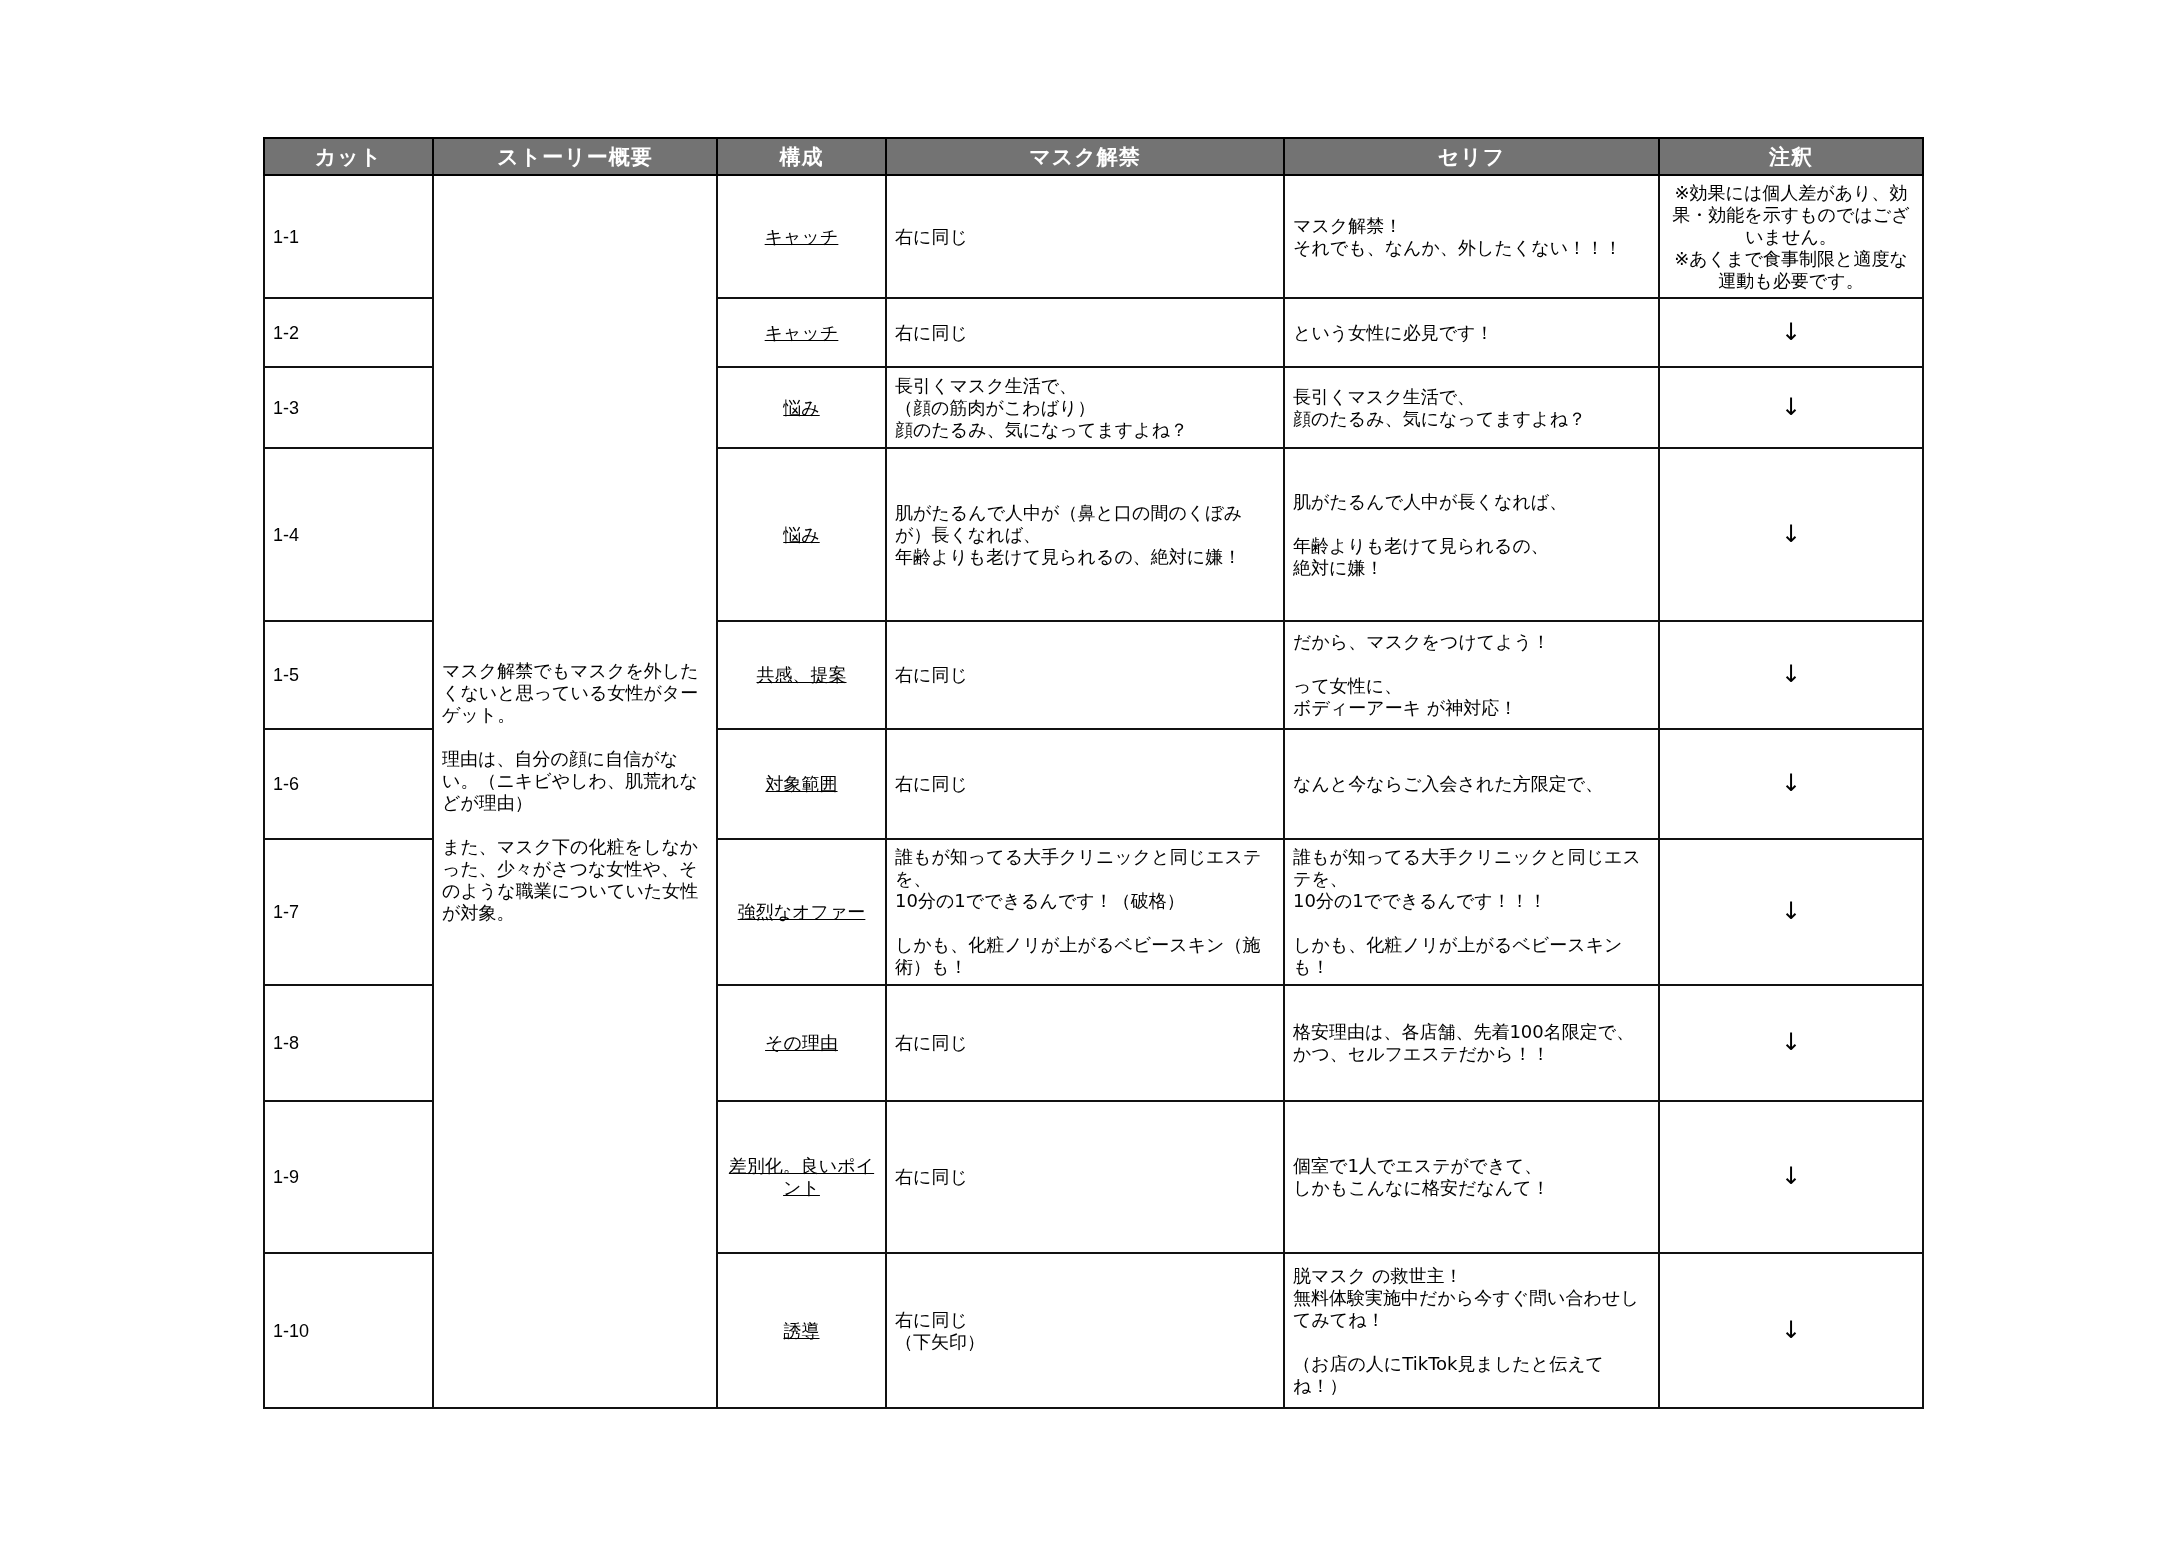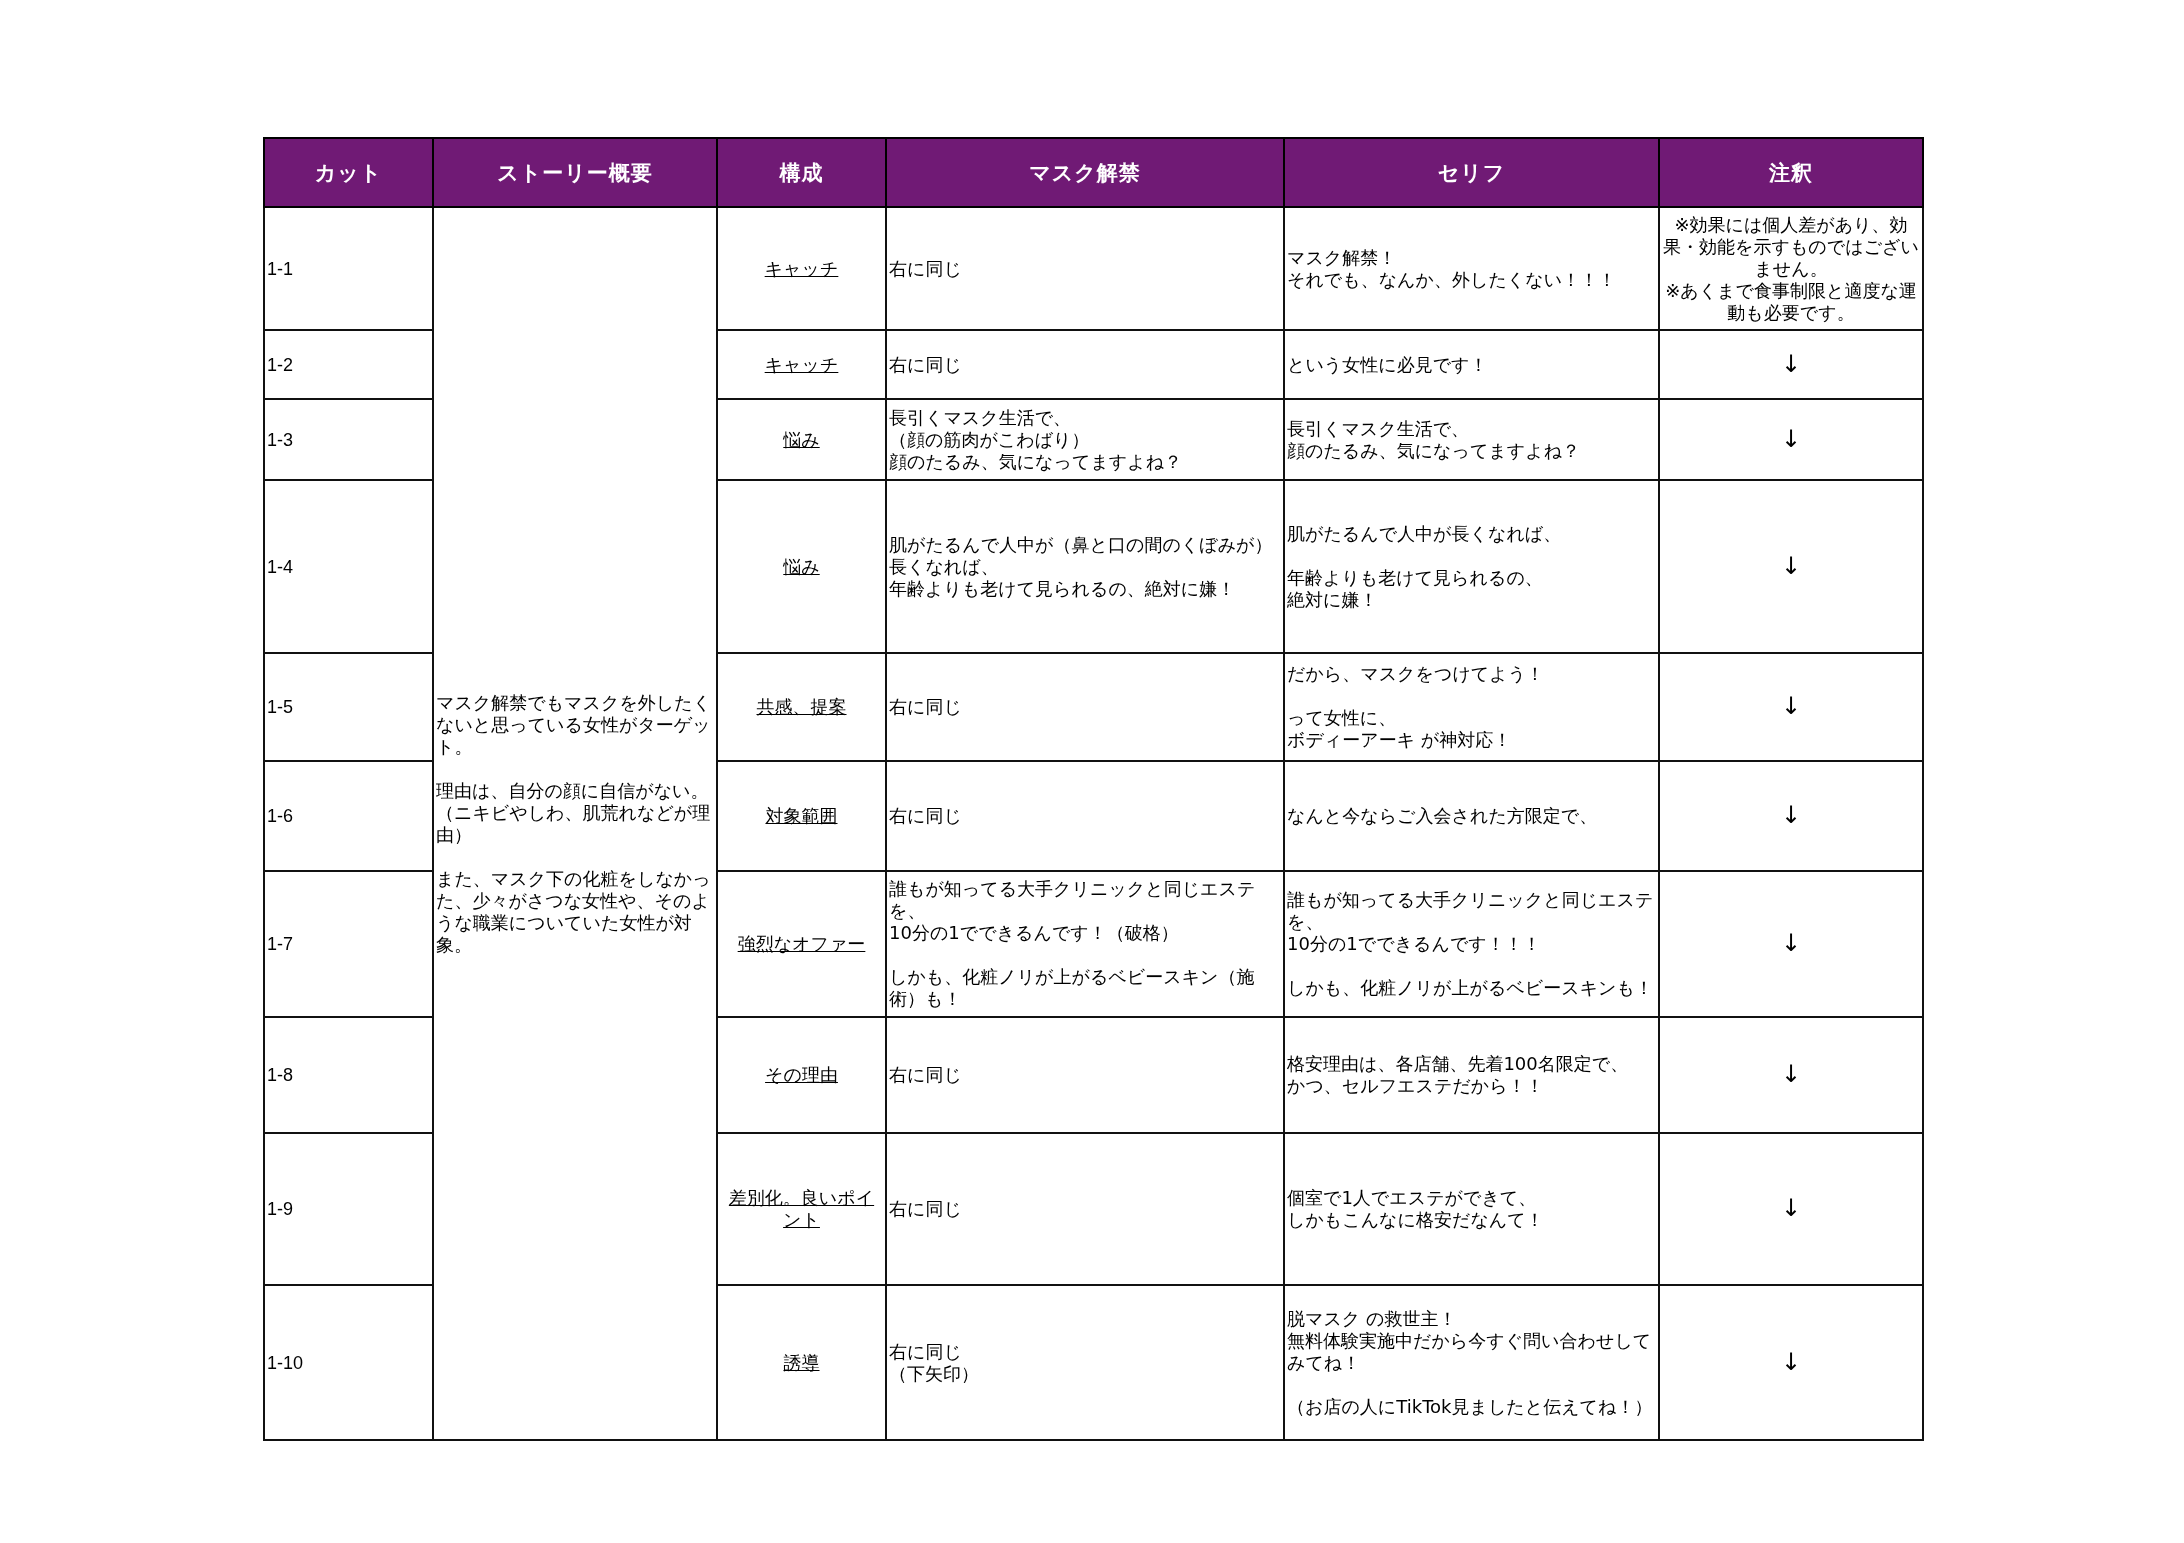--- a/index.html
+++ b/index.html
@@ -4,26 +4,26 @@
 <style>
   html, body { margin: 0; padding: 0; background: #ffffff; }
   body { width: 2184px; height: 1543px; position: relative; overflow: hidden;
          font-family: "DejaVu Sans", "Liberation Sans", sans-serif; color: #000; }
   .page { position: absolute; left: 0; top: 0; width: 2184px; height: 1543px; background: #fff; }
   table.storyboard {
     position: absolute; left: 263px; top: 137px; width: 1659px;
     border-collapse: collapse; table-layout: fixed;
   }
   table.storyboard th {
-    background: #701a75; color: #fff; font-weight: bold; font-size: 21px;
-    height: 35px; padding: 16px; text-align: center; border: 2px solid #000;
+    background: #737373; color: #fff; font-weight: bold; font-size: 21px;
+    height: 35px; padding: 0; text-align: center; border: 2px solid #000;
     letter-spacing: 1px;
   }
   table.storyboard td {
-    border: 2.5px solid #111; font-size: 18px; line-height: 22px; padding: 2px 2px;
+    border: 2.5px solid #111; font-size: 18px; line-height: 22px; padding: 2px 8px;
     vertical-align: middle; white-space: pre-line; word-break: break-all;
   }
   td.c-cut { font-family: "Liberation Sans", sans-serif; font-size: 19px; }
   td.c-story { vertical-align: top; padding-top: 3px; }
   td.c-comp { text-align: center; text-decoration: underline; }
   td.c-telop, td.c-serif { text-align: left; }
   td.c-note { text-align: center; font-size: 18px; line-height: 21px; }
   td.c-note .arrow { font-size: 24px; }
 </style>
 </head>

